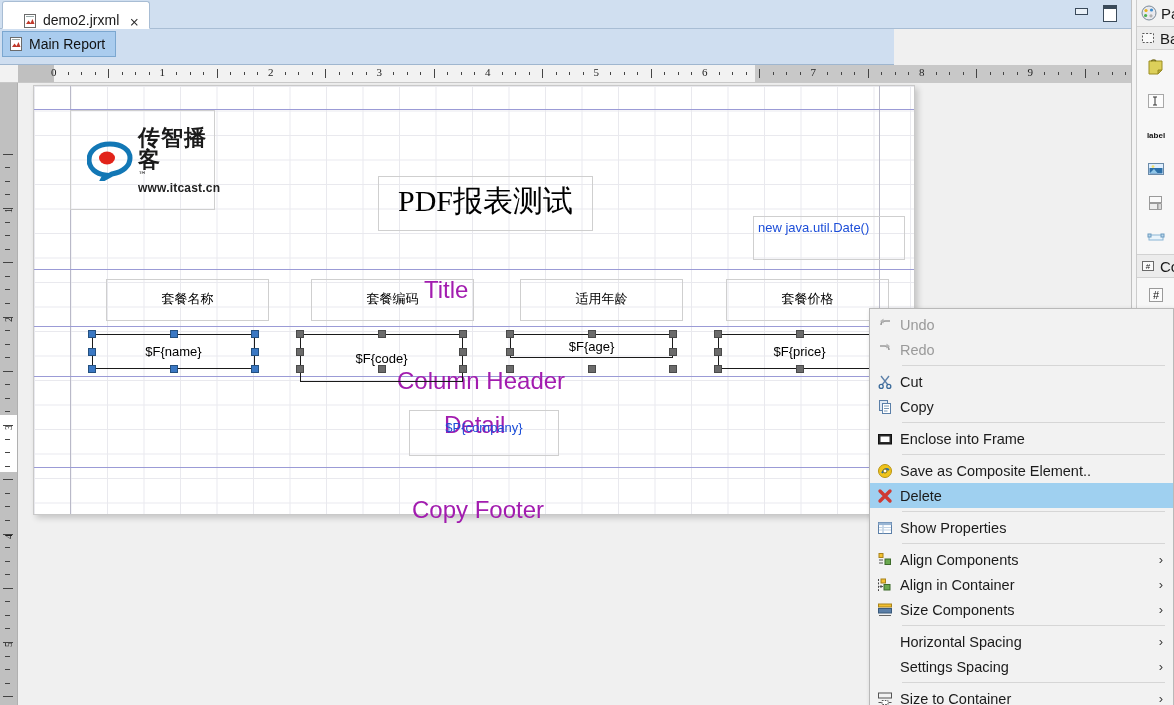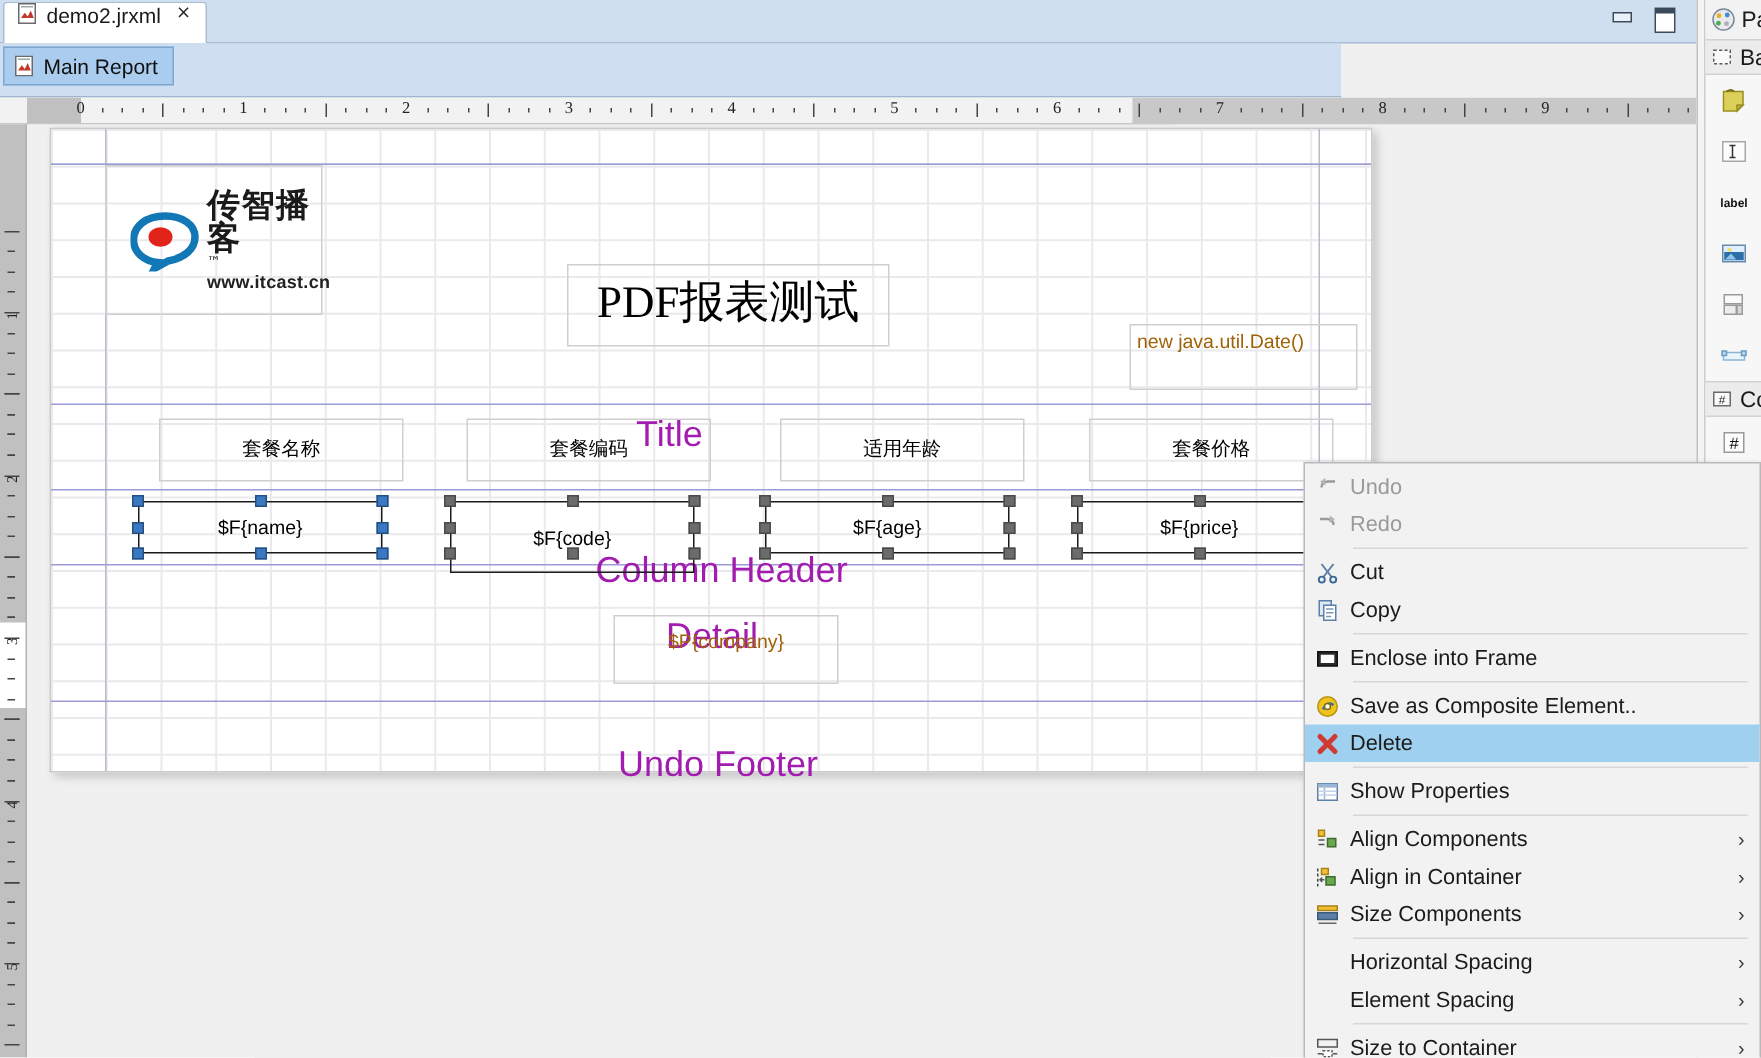--- a/index.html
+++ b/index.html
@@ -19,26 +19,26 @@
   
   .titlebar {
     position: absolute; left: 0; top: 0;
     width: 1131px; height: 29px;
     background: #d0dff0;
     border-bottom: 1px solid #a8bdd4;
   }
   .tab {
     position: absolute; left: 2px; top: 1px;
     height: 28px;
-    padding: 0 10px 0 8px;
+    padding: 0 10px 0 20px;
     background: #ffffff;
     border: 1px solid #a8bdd4;
     border-bottom: 1px solid #ffffff;
     border-radius: 3px 3px 0 0;
-    display: flex; align-items: flex-start; gap: 6px;
+    display: flex; align-items: flex-end; gap: 6px;
     font-size: 14px; color: #1a1a1a;
   }
   .tab-icon { width: 14px; height: 14px; position: relative; display:inline-block; }
   .tab-close {
     font-size: 12px; color: #2a2a2a; margin-left: 4px; cursor: pointer;
     line-height: 1;
   }
   .win-btns {
     position: absolute; right: 14px; top: 4px;
     display: flex; gap: 12px; align-items: center;
@@ -181,21 +181,21 @@
     font-family: "DejaVu Sans", sans-serif;
     font-size: 13px; color: #000;
     padding-top: 10px;
   }
   .elem-title {
     font-family: "Liberation Serif", serif;
     font-size: 30px; color: #000;
     padding-top: 4px;
   }
   .elem-plain {
-    font-size: 13px; color: #a16207;
+    font-size: 13px; color: #1d4ed8;
     padding-top: 3px;
     text-align: right;
   }
 
   .field {
     position: absolute;
     border-top: 1px solid #1a1a1a;
     border-bottom: 1px solid #1a1a1a;
     border-left: 1px solid #1a1a1a;
     border-right: 1px solid #1a1a1a;
@@ -542,21 +542,21 @@
 
       <div class="band-line" style="top:23px;"></div>
       <div class="band-line" style="top:183px;"></div>
       <div class="band-line" style="top:240px;"></div>
       <div class="band-line" style="top:290px;"></div>
       <div class="band-line" style="top:381px;"></div>
 
       <div class="band-label" style="left:390px; top:190px;">Title</div>
       <div class="band-label" style="left:363px; top:281px;">Column Header</div>
       <div class="band-label" style="left:410px; top:325px;">Detail</div>
-      <div class="band-label" style="left:378px; top:410px;">Undo Footer</div>
+      <div class="band-label" style="left:378px; top:410px;">Copy Footer</div>
 
       <div class="elem" style="left:36px; top:24px; width:145px; height:100px;">
         <div class="logo-wrap" style="left:16px; top:16px;">
           <svg class="logo-mark" viewBox="0 0 46 40">
             <path d="M23 3 C10 3 2 10 2 19 C2 27 9 33 18 34 L16 38 L25 33 C36 31 43 25 43 17 C43 9 35 3 23 3 Z" fill="none" stroke="#1277b5" stroke-width="5"></path>
             <ellipse cx="20" cy="17" rx="8" ry="6.5" fill="#e2231a"></ellipse>
           </svg>
           <div class="logo-text">
             <div class="logo-cn">
               <span>传智播客</span>
@@ -587,21 +587,21 @@
       <div class="elem elem-ch" style="left:692px; top:193px; width:163px; height:42px;">
         <span>套餐价格</span>
       </div>
 
       <div class="field" style="left:58px; top:248px; width:163px; height:35px;">
         <span>$F{name}</span>
       </div>
       <div class="field" style="left:266px; top:248px; width:163px; height:48px;">
         <span>$F{code}</span>
       </div>
-      <div class="field" style="left:476px; top:248px; width:163px; height:35px;">
+      <div class="field" style="left:476px; top:248px; width:163px; height:24px;">
         <span>$F{age}</span>
       </div>
       <div class="field" style="left:684px; top:248px; width:163px; height:35px;">
         <span>$F{price}</span>
       </div>
       <div id="sel-handles">
           <div class="handle primary" style="left: 54px; top: 244px;"></div>
           <div class="handle primary" style="left: 135.5px; top: 244px;"></div>
           <div class="handle primary" style="left: 217px; top: 244px;"></div>
           <div class="handle primary" style="left: 54px; top: 261.5px;"></div>
@@ -884,21 +884,21 @@
           <span class="mi-arrow">›</span>
         </div>
         <div class="msep"></div>
         <div class="mi">
           <span class="mi-ic"></span>
           <span class="mi-lb">Horizontal Spacing</span>
           <span class="mi-arrow">›</span>
         </div>
         <div class="mi">
           <span class="mi-ic"></span>
-          <span class="mi-lb">Element Spacing</span>
+          <span class="mi-lb">Settings Spacing</span>
           <span class="mi-arrow">›</span>
         </div>
         <div class="msep"></div>
         <div class="mi">
           <span class="mi-ic">
             <svg width="18" height="18" viewBox="0 0 18 18">
               <rect x="2.5" y="3" width="13" height="5" fill="#f2f2f2" stroke="#555"></rect>
               <rect x="6" y="10.5" width="6" height="4" fill="#fff" stroke="#555" stroke-dasharray="1.6,1.2"></rect>
               <path d="M2.5 12.5 h3 M15.5 12.5 h-3" stroke="#555"></path>
             </svg>

